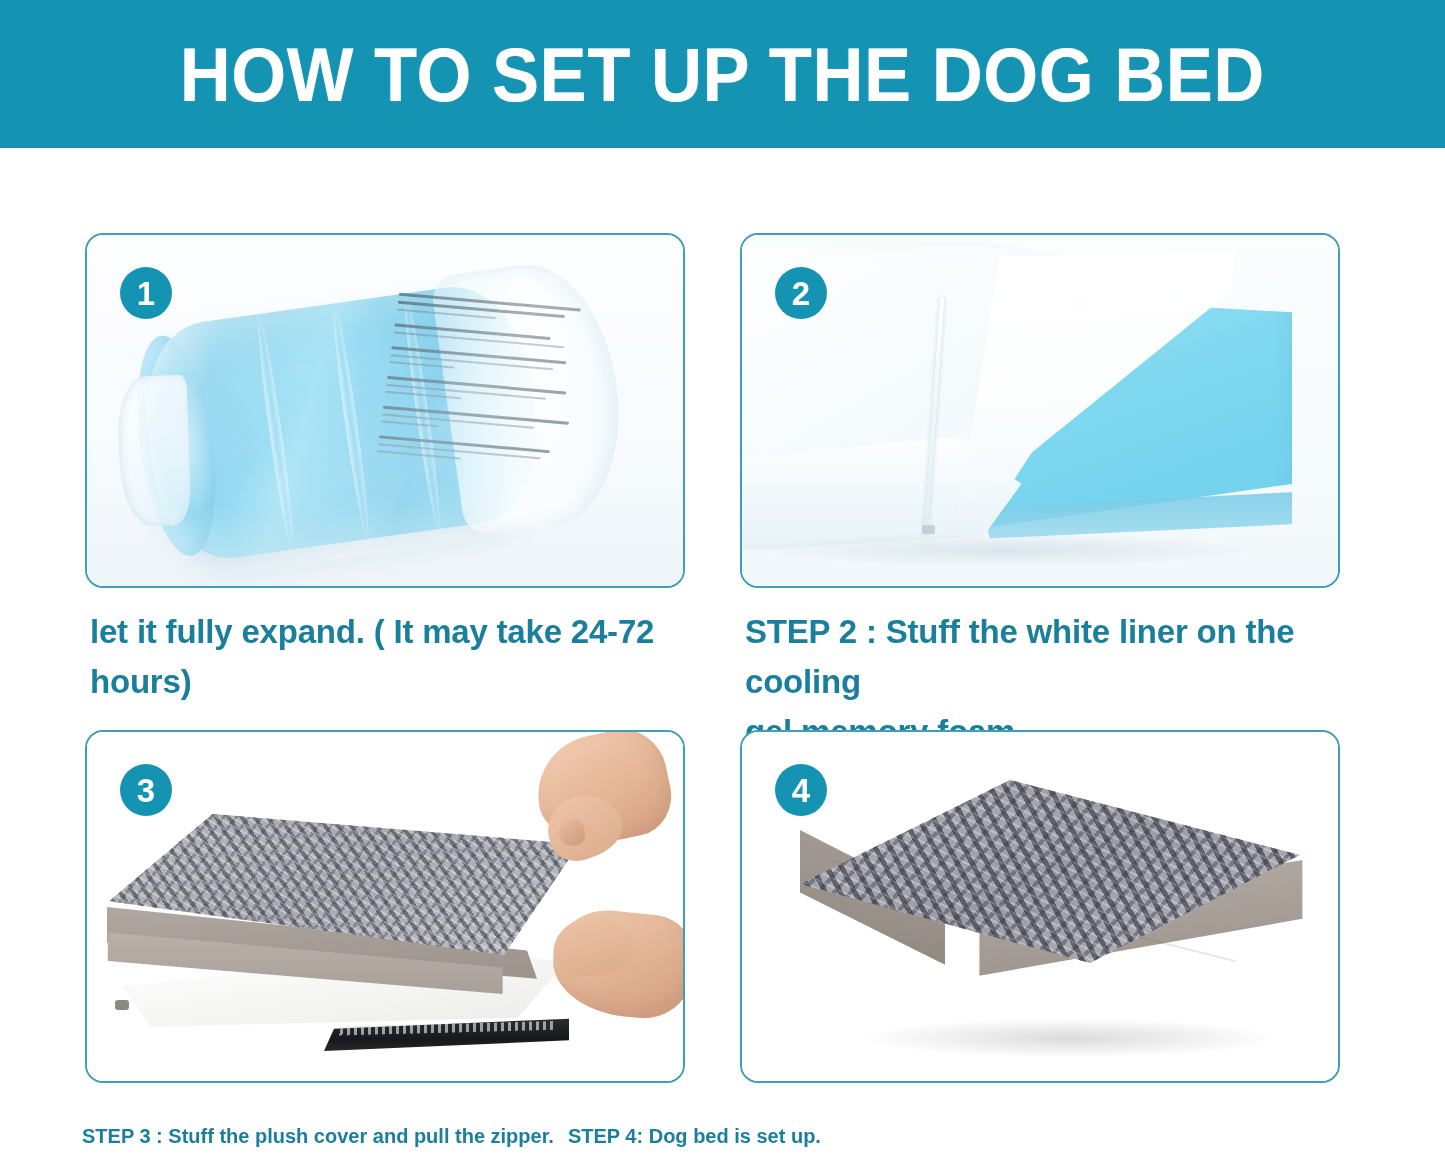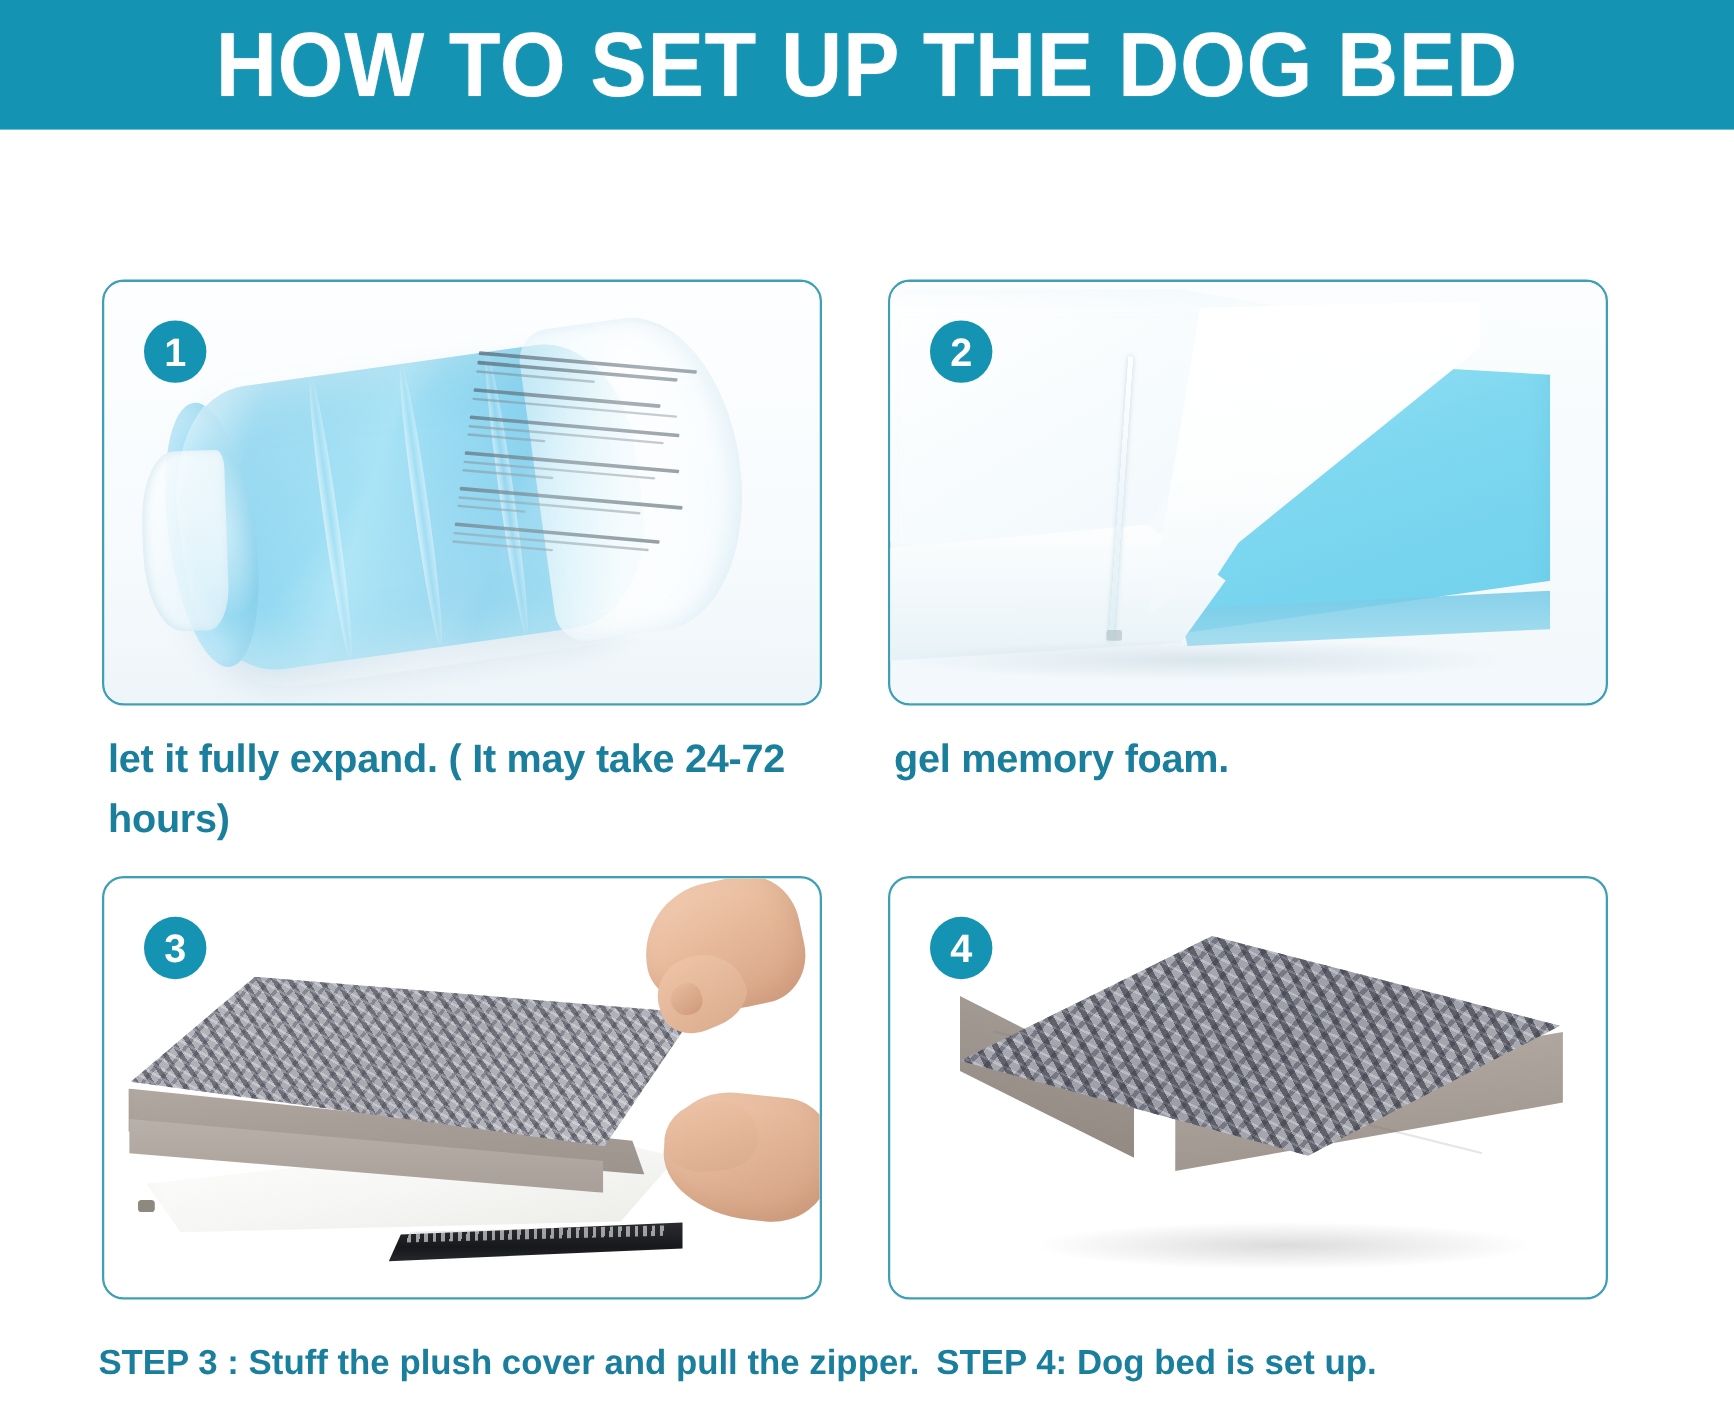--- a/index.html
+++ b/index.html
@@ -8,21 +8,21 @@
     width: 1445px; height: 1171px;
     background: #ffffff;
     font-family: "Liberation Sans", sans-serif;
     overflow: hidden;
   }
   .page { position: relative; width: 1445px; height: 1171px; background: #fff; }
 
   
   .banner {
     position: absolute; left: 0; top: 0;
-    width: 1445px; height: 108px;
+    width: 1445px; height: 148px;
     background: #1593b2;
     display: flex; align-items: center; justify-content: center;
   }
   .banner-title {
     color: #ffffff;
     font-family: "Liberation Sans Narrow", "Liberation Sans", sans-serif;
     font-weight: 700;
     font-size: 76px;
     letter-spacing: 0.5px;
     transform: scaleX(0.93);
@@ -64,21 +64,21 @@
     font-family: "Liberation Sans Narrow", "Liberation Sans", sans-serif;
     font-weight: 700;
     letter-spacing: -0.2px;
   }
   .cap1 { left: 90px;  top: 607px; width: 640px; font-size: 33px; line-height: 50px; }
   .cap2 { left: 745px; top: 607px; width: 640px; font-size: 33px; line-height: 50px; }
   .cap-bottom {
     position: absolute; left: 82px; top: 1116px; width: 1320px;
     color: #1a7f9c;
     font-family: "Liberation Sans Narrow", "Liberation Sans", sans-serif;
-    font-weight: 700; font-size: 29px; line-height: 40px;
+    font-weight: 700; font-size: 20px; line-height: 40px;
     white-space: nowrap;
   }
   .cap-bottom span.gap { display: inline-block; width: 14px; }
 
   
   .s1-bg { position: absolute; inset: 0; background: linear-gradient(180deg,#fdfeff 0%, #f7fbfd 60%, #eef5f9 100%); }
   .s1-roll {
     position: absolute; left: 62px; top: 46px; width: 450px; height: 280px;
     transform: rotate(-8deg);
   }
@@ -381,20 +381,21 @@
         <div class="s2-shadow"></div>
       </div>
     </div>
     <div class="badge">2</div>
   </div>
 
   <div class="caption cap1">
     <div>let it fully expand. ( It may take 24-72 hours)</div>
   </div>
   <div class="caption cap2">
+    <div>STEP 2 : Stuff the white liner on the cooling</div>
     <div>gel memory foam.</div>
   </div>
 
   <div class="panel p3">
     <div class="scene">
       <div class="s3-bg"></div>
       <div class="s3-wrap">
         <div class="s3-white-liner"></div>
         <div class="s3-cover-side"></div>
         <div class="s3-cover-front"></div>

